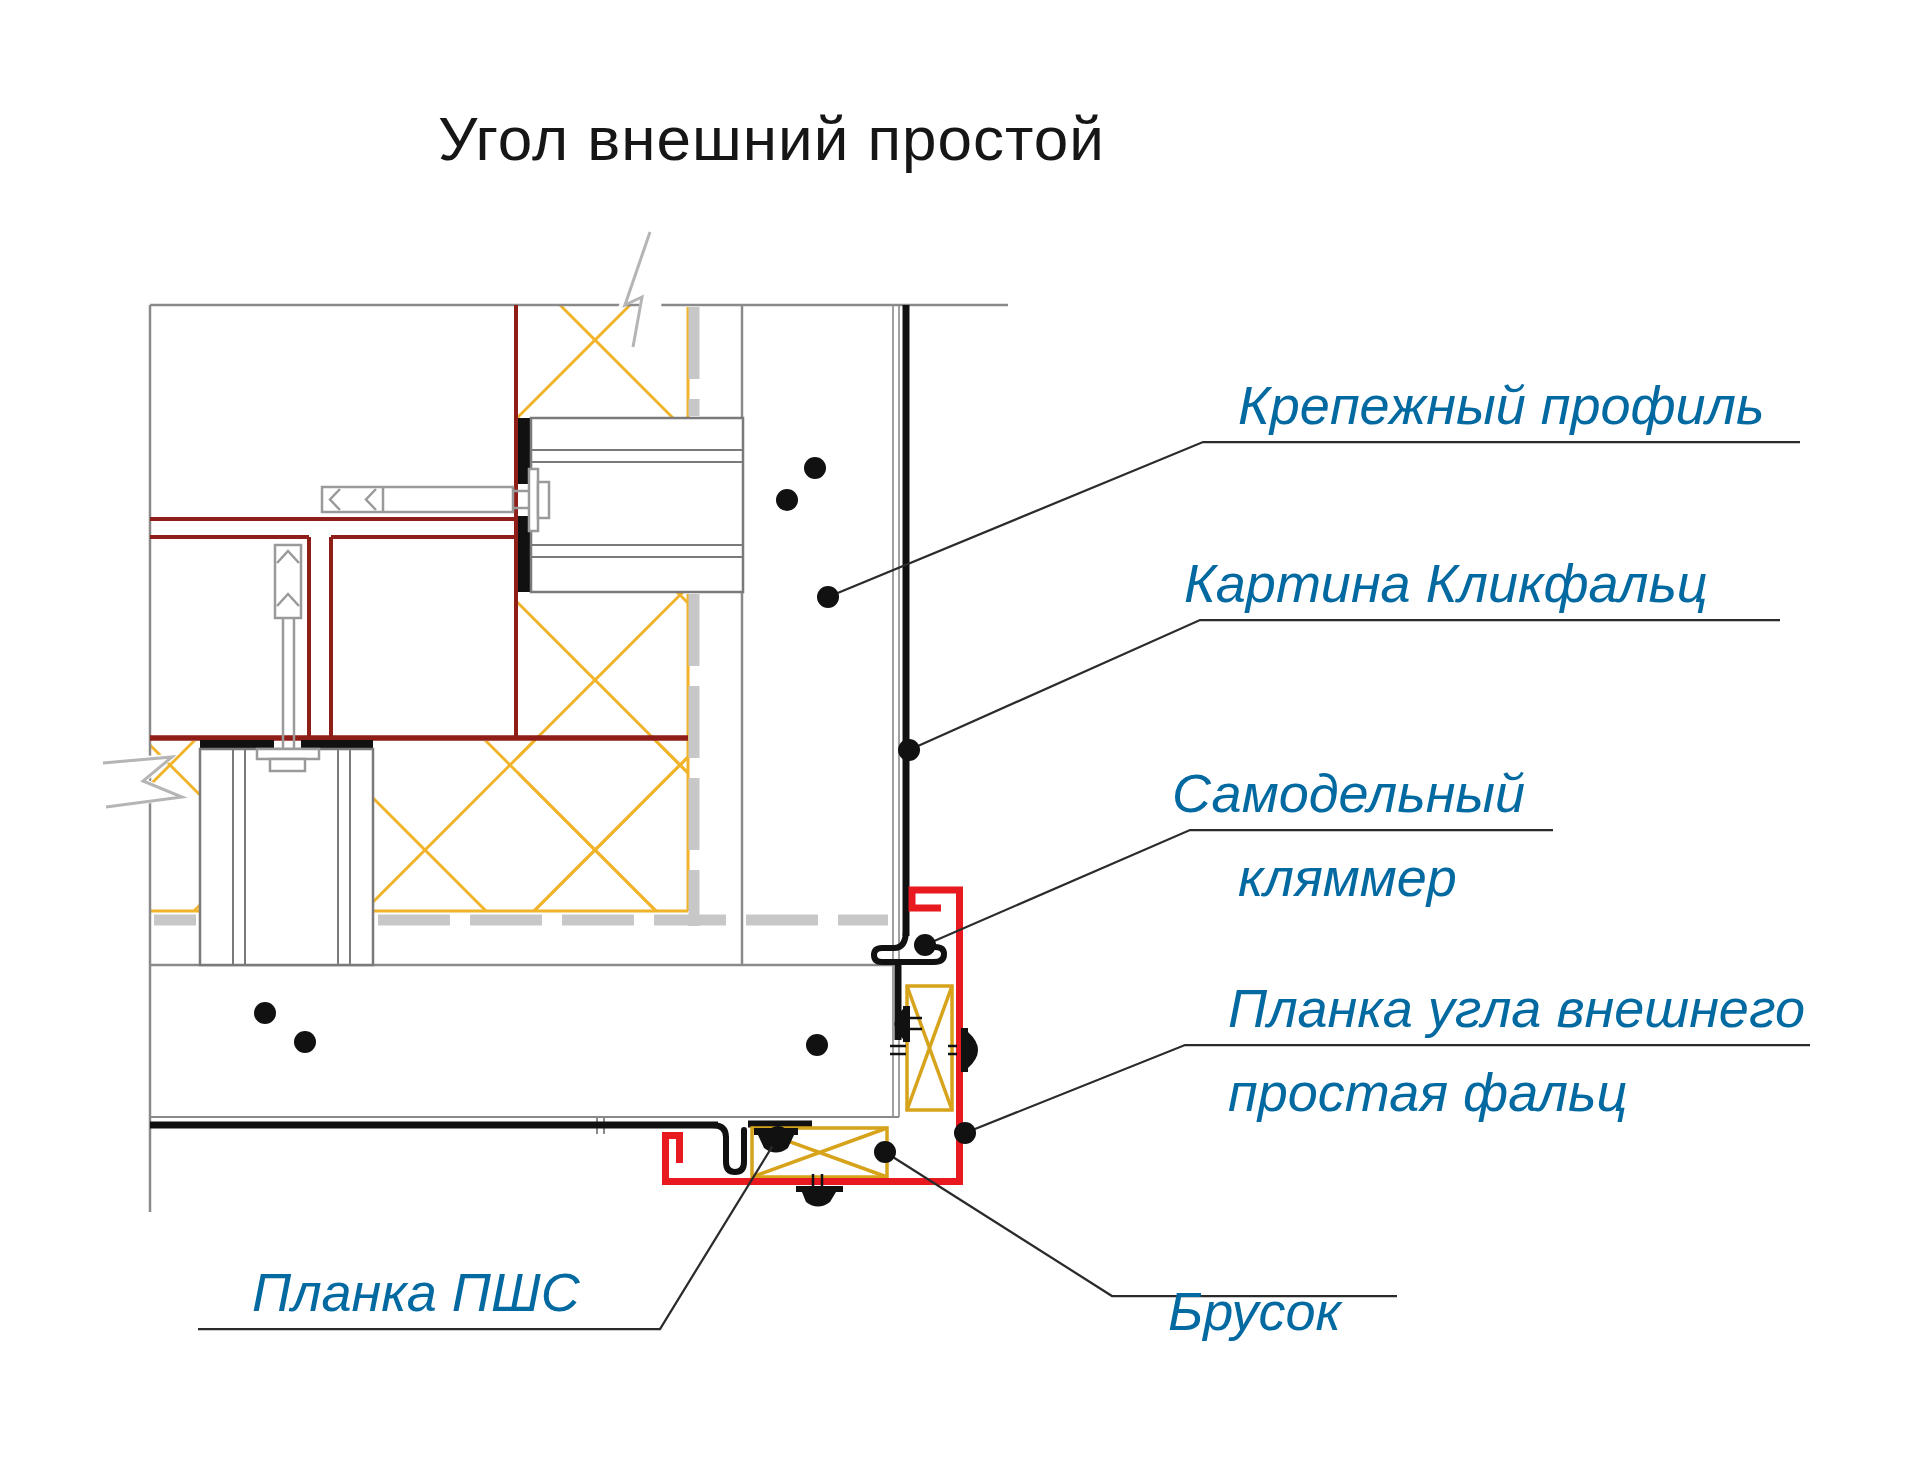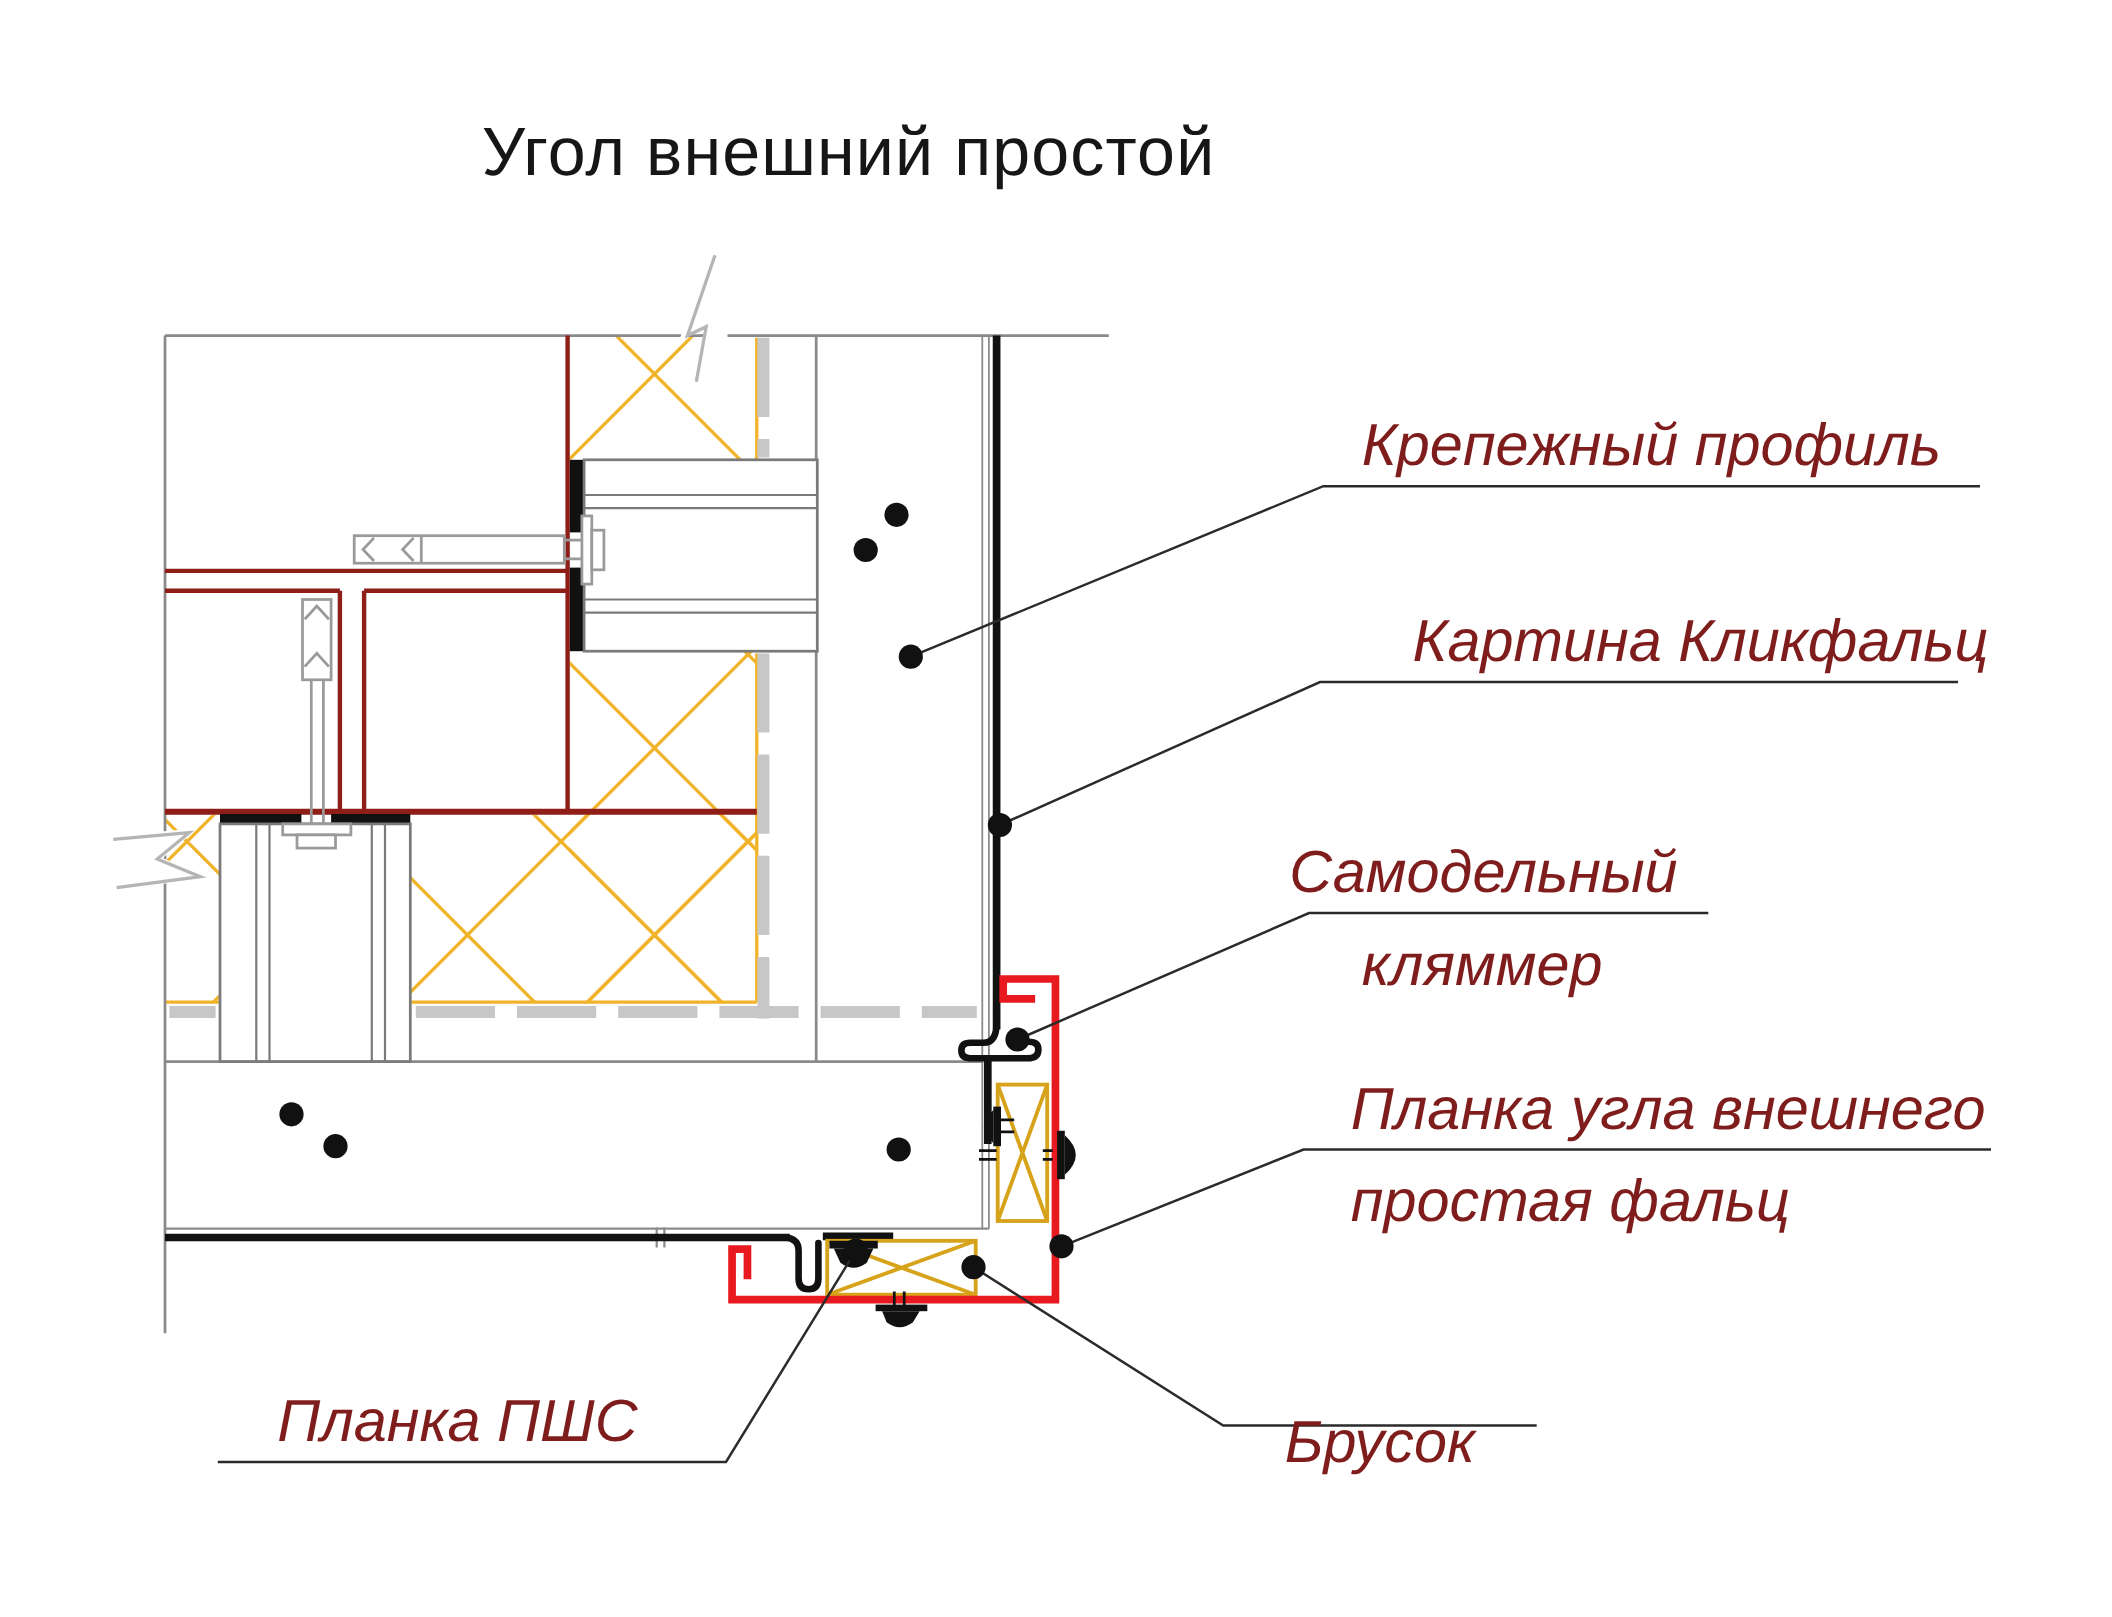--- a/index.html
+++ b/index.html
@@ -2,21 +2,21 @@
 <html><head>
 <meta charset="utf-8">
 <style>
   html,body{margin:0;padding:0;background:#ffffff;}
   #stage{
     position:relative;width:1920px;height:1470px;background:#ffffff;
     font-family:"Liberation Sans",sans-serif;overflow:hidden;
   }
   #drawing{position:absolute;left:0;top:0;}
   .lbl{
-    position:absolute;color:#7f1d1d;font-style:italic;
+    position:absolute;color:#0369a1;font-style:italic;
     font-size:54px;line-height:1.0;white-space:nowrap;
     font-family:"Liberation Sans",sans-serif;
   }
   #title{
     position:absolute;left:438px;top:103px;color:#161616;
     font-size:62px;font-weight:500;font-style:normal;white-space:nowrap;
     font-family:"Liberation Sans",sans-serif;letter-spacing:1px;
   }
 </style>
 </head>
@@ -172,21 +172,21 @@
       <circle cx="817" cy="1045" r="11"></circle>
       <circle cx="265" cy="1013" r="11"></circle>
       <circle cx="305" cy="1042" r="11"></circle>
     </g>
   </svg>
 
   <div id="title">Угол внешний простой</div>
 
   <div class="lbl" style="left:1238px;top:378px;">Крепежный профиль</div>
 
-  <div class="lbl" style="left:1284px;top:556px;text-align:right;">Картина Кликфальц</div>
+  <div class="lbl" style="left:1184px;top:556px;text-align:right;">Картина Кликфальц</div>
 
   <div class="lbl" style="left:1172px;top:766px;">Самодельный</div>
   <div class="lbl" style="left:1228px;top:981px;">Планка угла внешнего</div>
 
   <div class="lbl" style="left:1238px;top:850px;">кляммер</div>
   <div class="lbl" style="left:1228px;top:1065px;font-style:italic;">простая фальц</div>
 
   <div class="lbl" style="left:1168px;top:1284px;font-style:italic;">Брусок</div>
 
   <div class="lbl" style="left:252px;top:1265px;">Планка ПШС</div>

